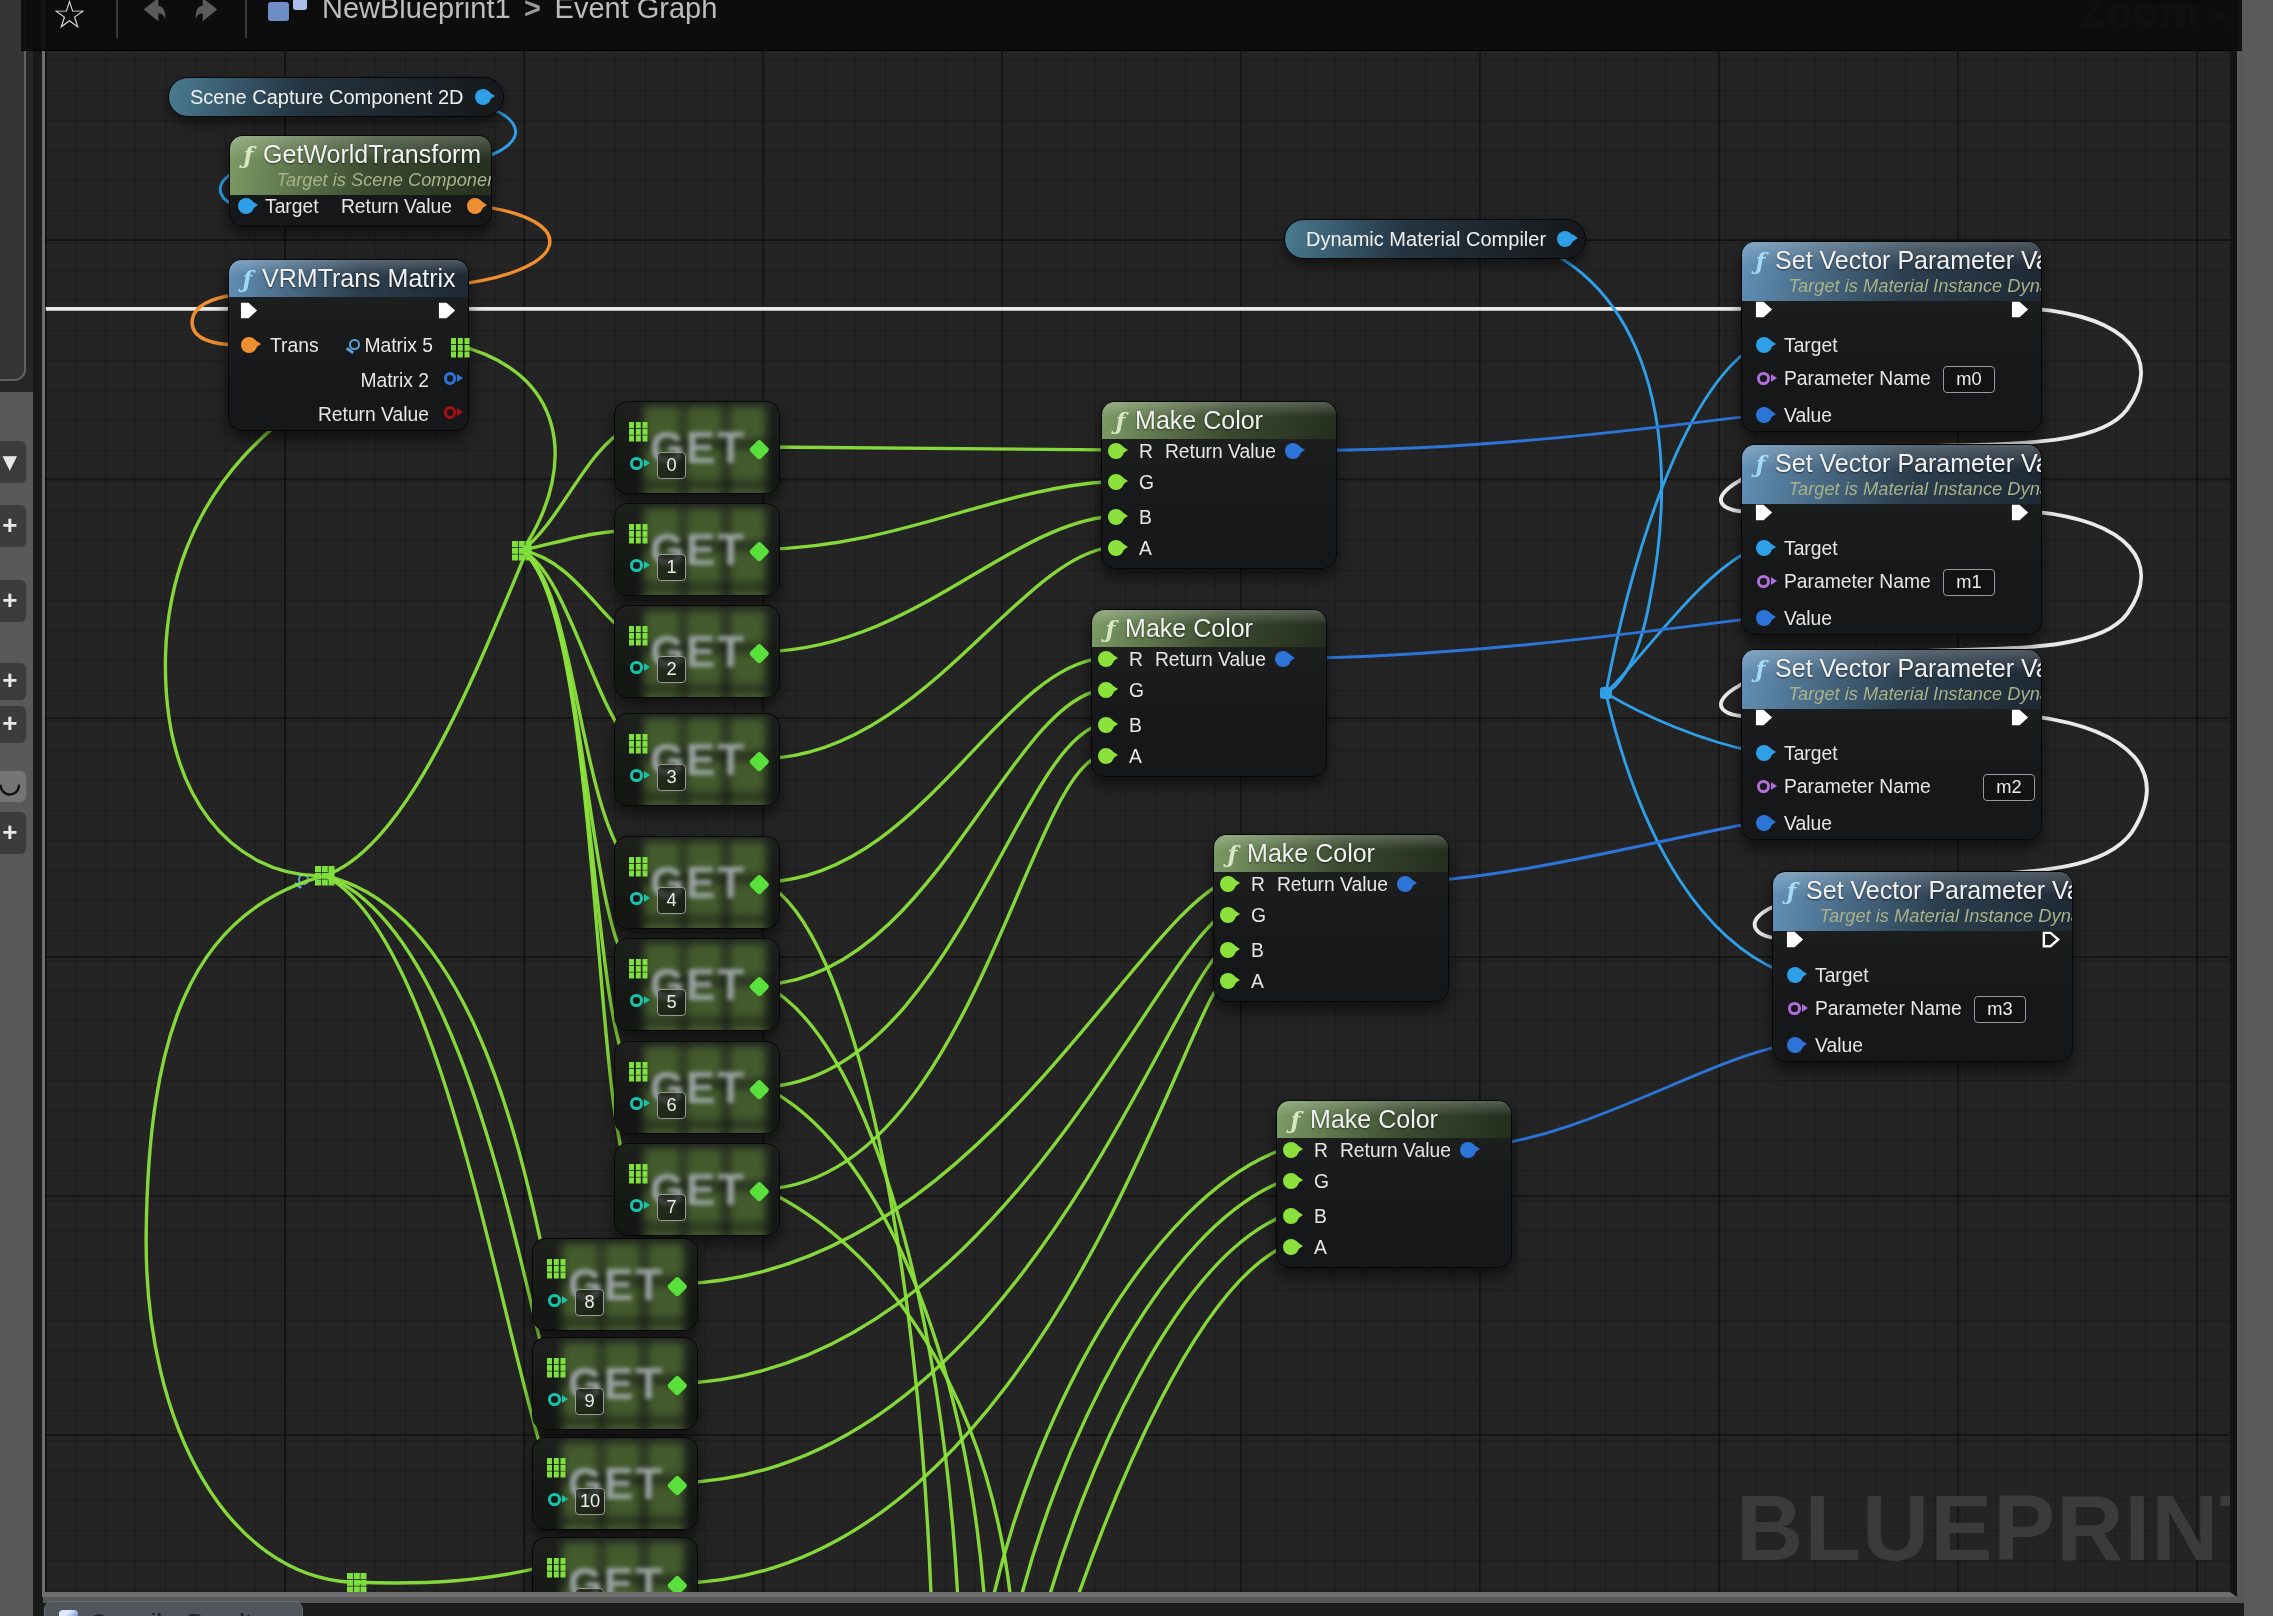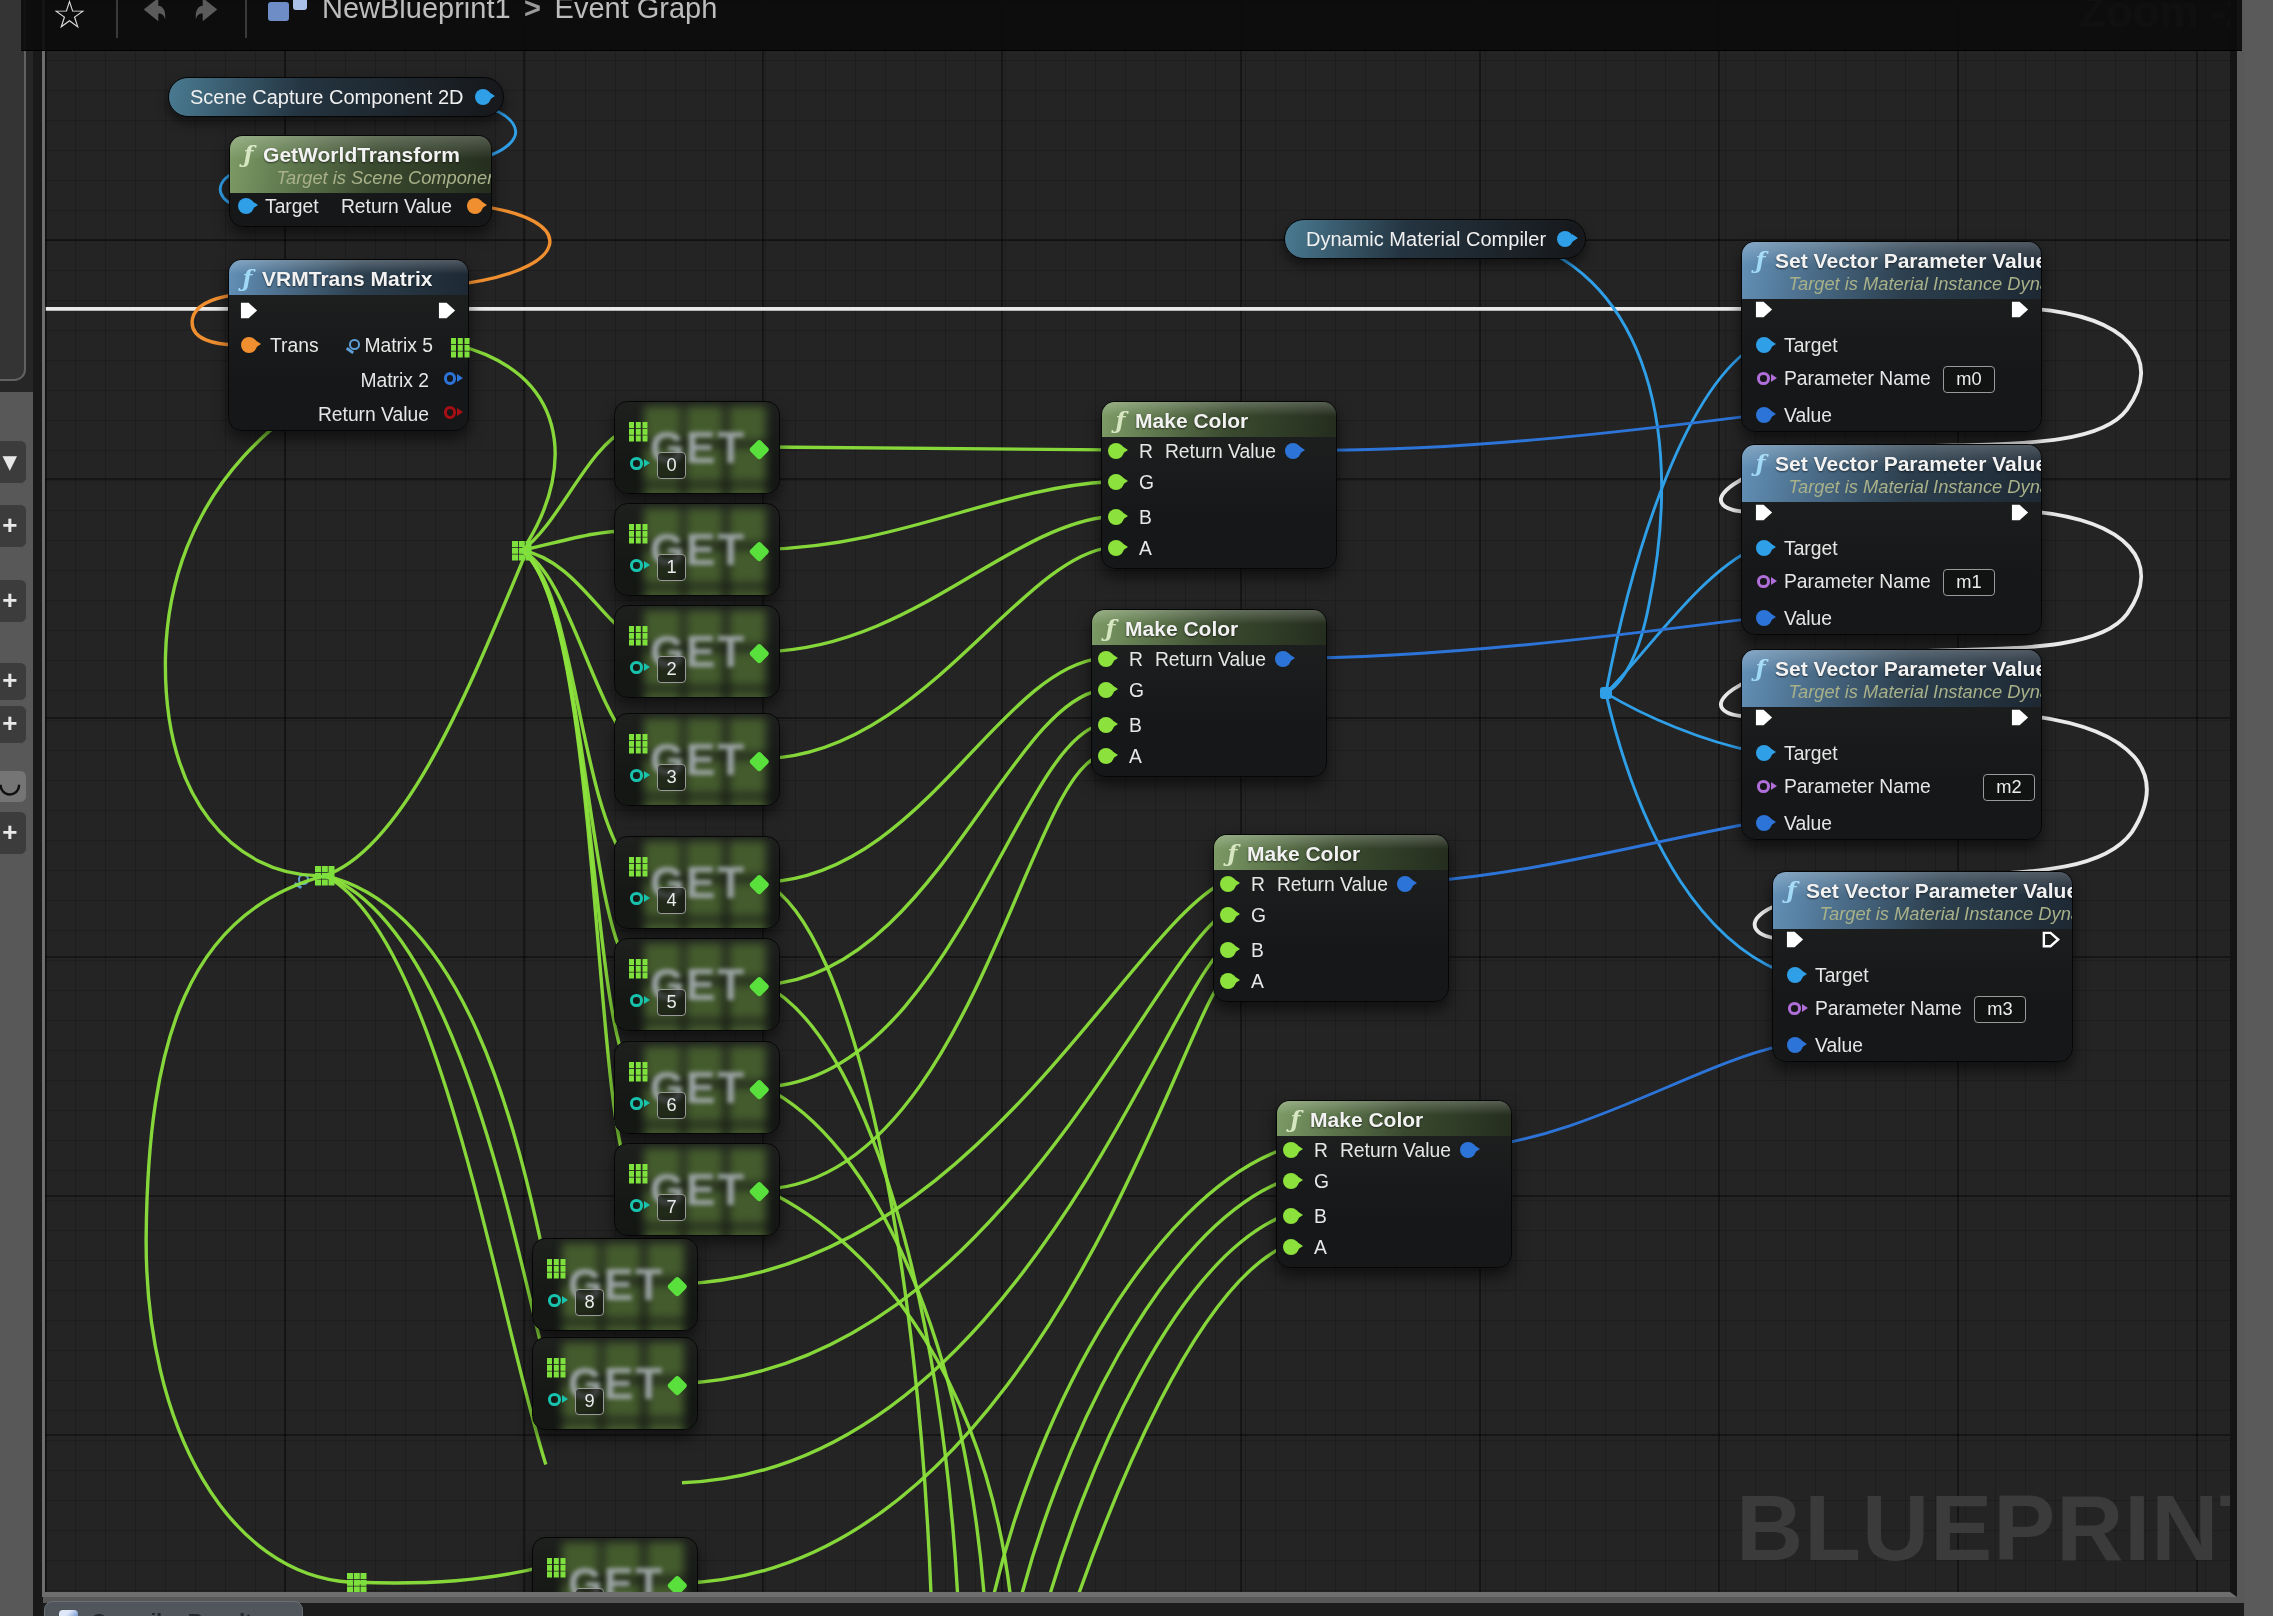--- a/index.html
+++ b/index.html
@@ -58,21 +58,21 @@
   .bottom-tab .lbl{position:absolute;left:46px;top:6.8px;font-size:21px;font-weight:bold;color:#23282d;}
 
   
   .node{position:absolute;border-radius:13.5px;background:linear-gradient(#202222,#161718 70%);
     border:1px solid #060606;box-shadow:0 7.7px 15.4px rgba(0,0,0,.55);z-index:10;}
   .nhead{position:relative;border-radius:12.6px 12.6px 0 0;padding:3.9px 11.6px 3.9px 13.5px;overflow:hidden;}
   .nhead.green{background:linear-gradient(100deg,#7d9c66,#3a4a2f 55%,#242d1e);}
   .nhead.blue{background:linear-gradient(100deg,#639118,#6391b8 0%,#2c3f4e 55%,#1d2833);}
   .nhead::after{content:"";position:absolute;left:0;top:0;right:0;height:40%;
     background:linear-gradient(rgba(255,255,255,.22),rgba(255,255,255,0));pointer-events:none;}
-  .ftitle{font-size:21px;font-weight:bold;color:#f2f2f2;text-shadow:0 1px 1.9px rgba(0,0,0,.6);white-space:nowrap;}
+  .ftitle{font-size:25px;font-weight:normal;color:#f2f2f2;text-shadow:0 1px 1.9px rgba(0,0,0,.6);white-space:nowrap;}
   .fsub{font-size:18.3px;font-style:italic;color:#a9b189;white-space:nowrap;}
   .fglyph{font-family:"DejaVu Serif",serif;font-style:italic;font-weight:bold;font-size:23px;margin-right:9.7px;}
   .fglyph.g{color:#d5e6c0;} .fglyph.b{color:#9fd9f6;}
 
   .pill{position:absolute;border-radius:20px;z-index:10;
     background:linear-gradient(100deg,#4a7b92,#243440 40%,#17191c 95%);
     border:1px solid #050505;box-shadow:0 5.8px 11.6px rgba(0,0,0,.5);color:#f0f0f0;
     font-size:20px;line-height:38px;text-align:right;white-space:nowrap;padding:0 39px 0 21px;}
   .pill .p{right:11.6px;top:10.6px;}
 
@@ -330,20 +330,28 @@
           <span class="pdia"></span>
         </div>
       <div class="getnode" style="left:529px;top:1337px;">
           <span class="getwm"></span>
           <span class="gettext">GET</span>
           <span class="pgrid"></span>
           <span class="p hollow ring" style="position:absolute;color:#17c3ad;"></span>
           <span class="valbox idx">9</span>
           <span class="pdia"></span>
         </div>
+      <div class="getnode" style="left:529px;top:1437px;">
+          <span class="getwm"></span>
+          <span class="gettext">GET</span>
+          <span class="pgrid"></span>
+          <span class="p hollow ring" style="position:absolute;color:#17c3ad;"></span>
+          <span class="valbox idx">10</span>
+          <span class="pdia"></span>
+        </div>
       <div class="getnode" style="left:529px;top:1537px;">
           <span class="getwm"></span>
           <span class="gettext">GET</span>
           <span class="pgrid"></span>
           <span class="p hollow ring" style="position:absolute;color:#17c3ad;"></span>
           <span class="valbox idx">11</span>
           <span class="pdia"></span>
         </div>
 
       <div class="node" style="left:1098px;top:401px;width:236px;height:168px;">

